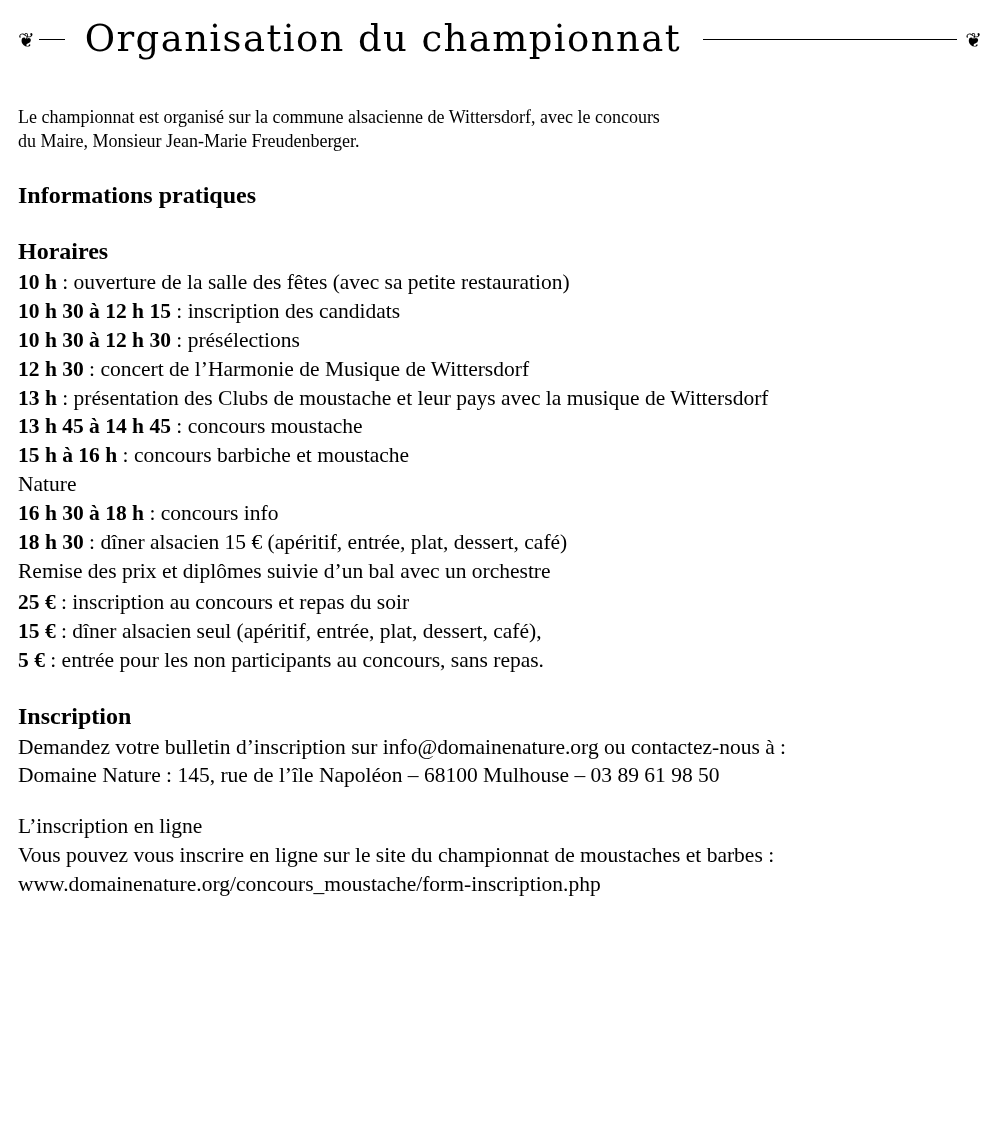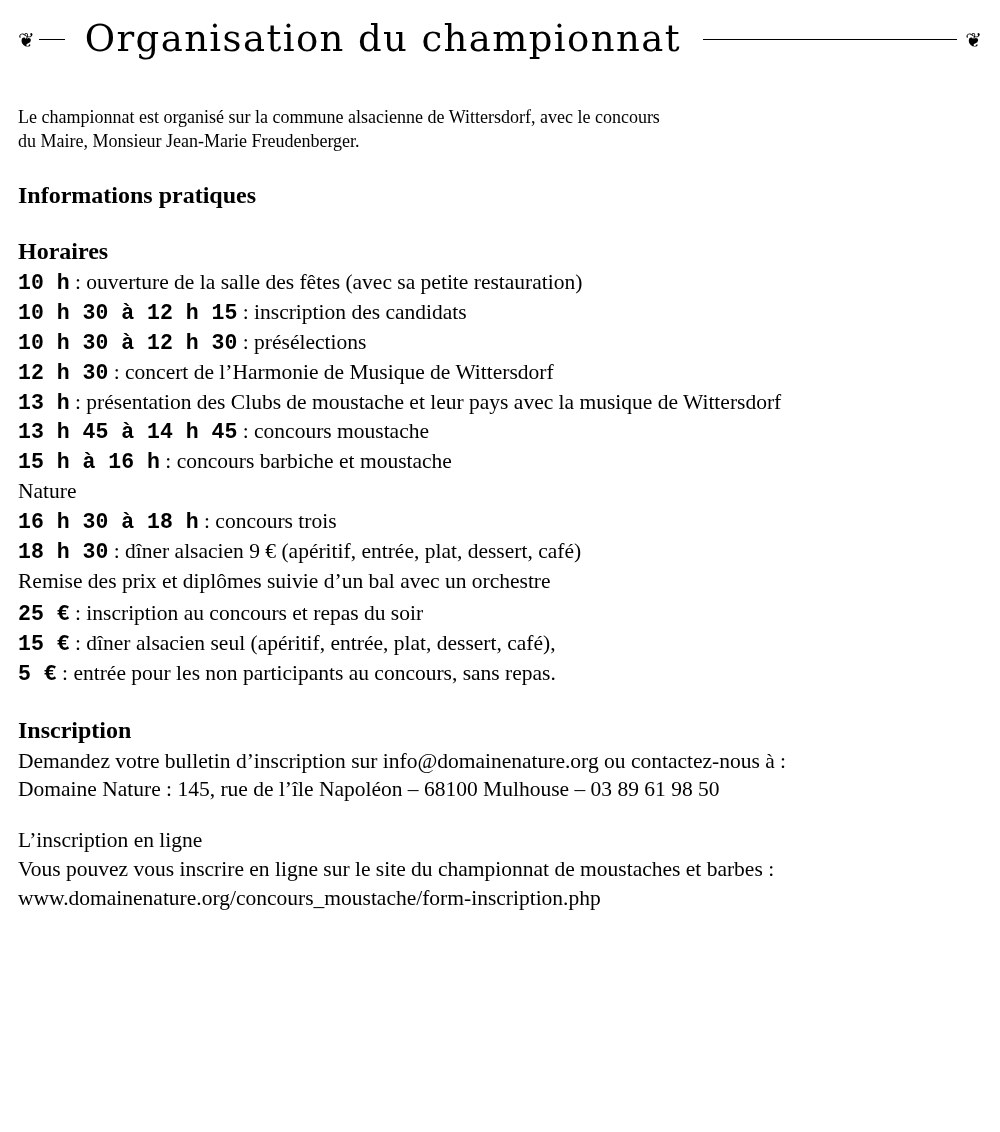--- a/index.html
+++ b/index.html
@@ -86,21 +86,21 @@
 
   ul.lines {
     list-style: none;
     margin: 2px 0 0 0;
     padding: 0;
   }
   ul.lines li {
     font-size: 21.5px;
     line-height: 1.345;
   }
-  .t { font-weight: bold; font-family: Liberation Mono, monospace; }
+  .t { font-weight: bold; }
 
   .gap-lg { height: 22px; }
 </style>
 </head>
 <body>
 
 <div class="page">
 
   <div class="header">
     <span class="orn">❦</span>
@@ -120,22 +120,22 @@
   <h2 class="section">Horaires</h2>
   <ul class="lines">
     <li><span class="t">10 h</span><span> : ouverture de la salle des fêtes (avec sa petite restauration)</span></li>
     <li><span class="t">10 h 30 à 12 h 15</span><span> : inscription des candidats</span></li>
     <li><span class="t">10 h 30 à 12 h 30</span><span> : présélections</span></li>
     <li><span class="t">12 h 30</span><span> : concert de l’Harmonie de Musique de Wittersdorf</span></li>
     <li><span class="t">13 h</span><span> : présentation des Clubs de moustache et leur pays avec la musique de Wittersdorf</span></li>
     <li><span class="t">13 h 45 à 14 h 45</span><span> : concours moustache</span></li>
     <li><span class="t">15 h à 16 h</span><span> : concours barbiche et moustache</span></li>
     <li><span class="t"></span><span>Nature</span></li>
-    <li><span class="t">16 h 30 à 18 h</span><span> : concours trois</span></li>
-    <li><span class="t">18 h 30</span><span> : dîner alsacien 9 € (apéritif, entrée, plat, dessert, café)</span></li>
+    <li><span class="t">16 h 30 à 18 h</span><span> : concours info</span></li>
+    <li><span class="t">18 h 30</span><span> : dîner alsacien 15 € (apéritif, entrée, plat, dessert, café)</span></li>
     <li><span class="t"></span><span>Remise des prix et diplômes suivie d’un bal avec un orchestre</span></li>
   </ul>
 
   <ul class="lines">
     <li><span class="t">25 €</span><span> : inscription au concours et repas du soir</span></li>
     <li><span class="t">15 €</span><span> : dîner alsacien seul (apéritif, entrée, plat, dessert, café),</span></li>
     <li><span class="t">5 €</span><span> : entrée pour les non participants au concours, sans repas.</span></li>
   </ul>
 
   <h2 class="section">Inscription</h2>

